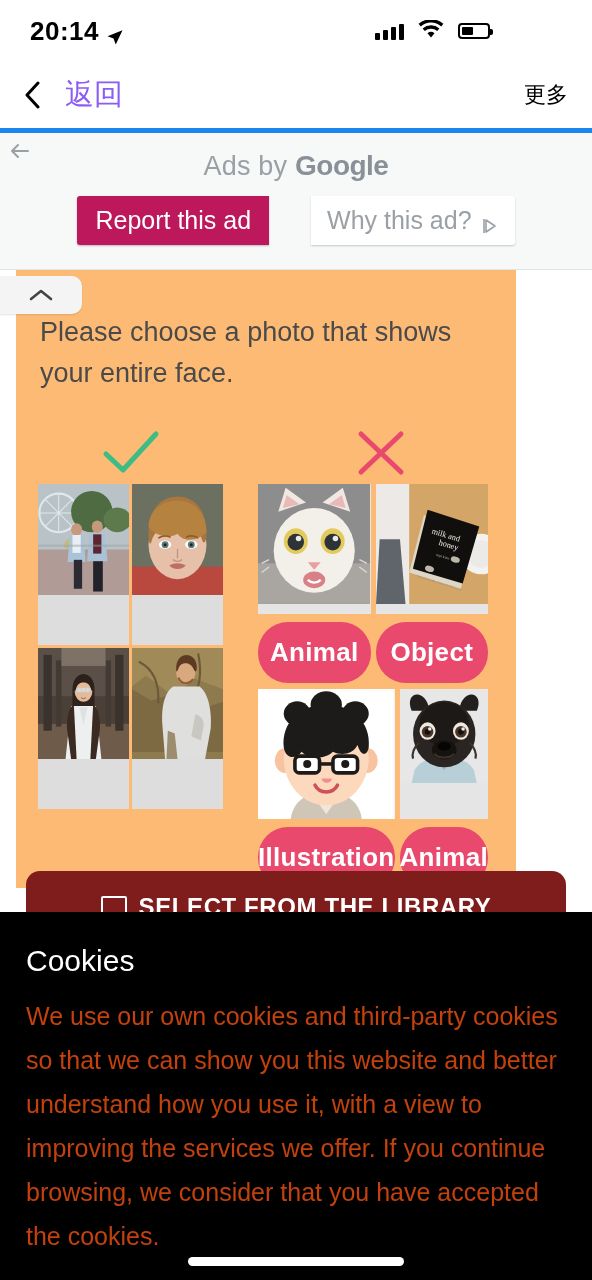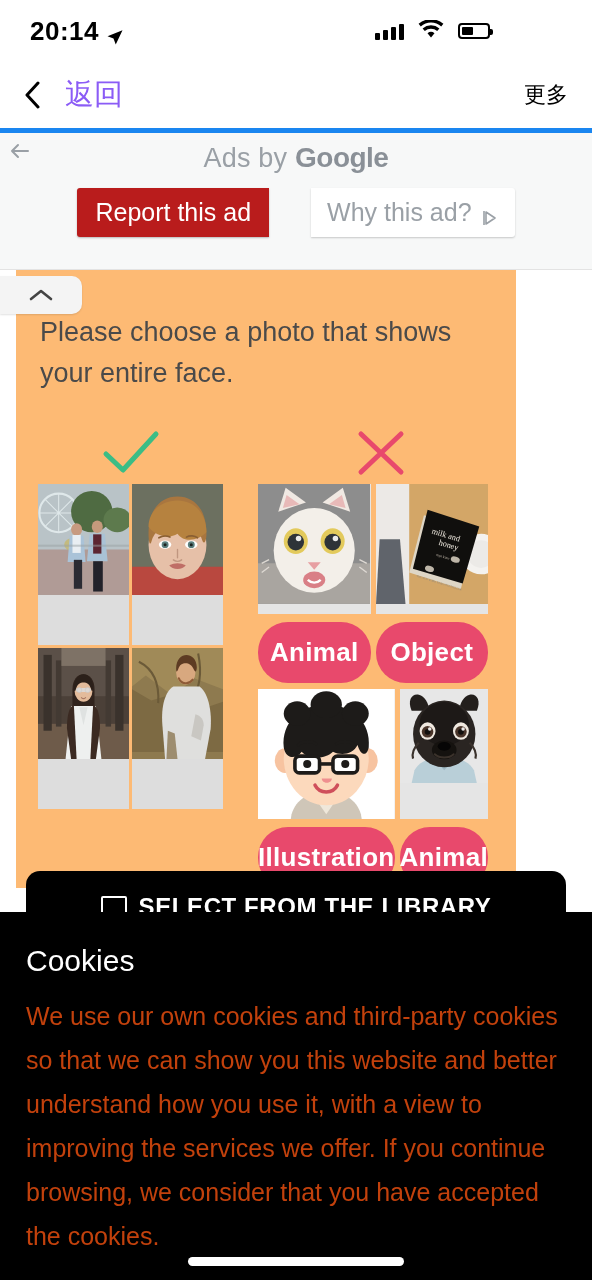--- a/index.html
+++ b/index.html
@@ -31,24 +31,24 @@
             display:flex; align-items:center; justify-content:space-between; padding:0 24px; background:#fff; }
   .nav-back { display:flex; align-items:center; gap:25px; font-size:29px; color:#8b5cf6; }
   .nav-more { font-size:22px; color:#000; }
   .chev-left { width:16px; height:28px; }
 
   
   .adbar { position:absolute; top:128px; left:0; width:592px; height:5px; background:#1a86f0; }
   .ad { position:absolute; top:133px; left:0; width:592px; height:137px; background:#f7f8f8;
         border-bottom:1px solid #e3e3e3; }
   .ad-back { position:absolute; left:8px; top:6px; width:24px; height:24px; color:#9aa0a6; }
-  .ad-title { text-align:center; padding-top:9px; font-size:27px; color:#9aa0a6; letter-spacing:.2px; }
+  .ad-title { text-align:center; padding-top:17px; font-size:27px; color:#9aa0a6; letter-spacing:.2px; }
   .ad-title .g { font-size:28px; color:#8a9097; font-weight:bold; letter-spacing:-.5px; }
   .ad-btns { display:flex; justify-content:center; margin-top:14px; }
-  .ad-report { background:#b91c1c; color:#fff; font-size:25px; padding:10px 18px;
+  .ad-report { background:#be185d; color:#fff; font-size:25px; padding:10px 18px;
                border-radius:3px 0 0 3px; box-shadow:0 1px 2px rgba(0,0,0,.25); }
   .ad-why { background:#fff; color:#9aa0a6; font-size:25px; padding:10px 16px;
             border-radius:0 3px 3px 0; box-shadow:0 1px 2px rgba(0,0,0,.2);
             display:flex; align-items:center; gap:9px;margin-left:42px; }
   .adchoice { width:18px; height:18px; }
 
   
   .collapse-tab { position:absolute; top:276px; left:0; width:82px; height:38px;
                   background:#f4f4f4; border-radius:0 10px 10px 0; display:flex;
                   align-items:center; justify-content:center; box-shadow:0 1px 2px rgba(0,0,0,.12); z-index:4; }
@@ -69,21 +69,21 @@
 
   .bad-wrap { margin:0 28px 0 13px; }
   .bad-row { display:grid; grid-template-columns:1fr 1fr; gap:5px; }
   .bad-item { display:flex; flex-direction:column; align-items:center; }
   .bad-img { width:100%; height:130px; overflow:hidden; background:#e5e5e5; position:relative; }
   .pill { margin-top:8px; background:#e8496c; color:#fff; font-size:26px; font-weight:bold;
           padding:15px 0; border-radius:30px; width:100%; text-align:center; letter-spacing:.3px; }
 
   
   .libbtn { position:absolute; top:871px; left:26px; width:540px; height:72px;
-            background:#000000; border-radius:14px 14px 0 0; display:flex;
+            background:#7f1d1d; border-radius:14px 14px 0 0; display:flex;
             align-items:center; justify-content:center; gap:12px; color:#fff;
             font-size:24px; font-weight:bold; letter-spacing:.6px; z-index:2; }
   .imgicon { width:26px; height:22px; border:2px solid #fff; border-radius:2px; position:relative; }
 
   
   .cookie { position:absolute; left:0; bottom:0; width:592px; height:368px; background:#000; z-index:10;
             padding:32px 26px 0 26px; }
   .cookie h2 { color:#fff; font-size:30px; font-weight:normal; margin-bottom:16px; }
   .cookie p { color:#c2410c; font-size:25px; line-height:44px; }
   .cookie-actions { display:flex; justify-content:center; gap:18px; margin-top:28px; }

